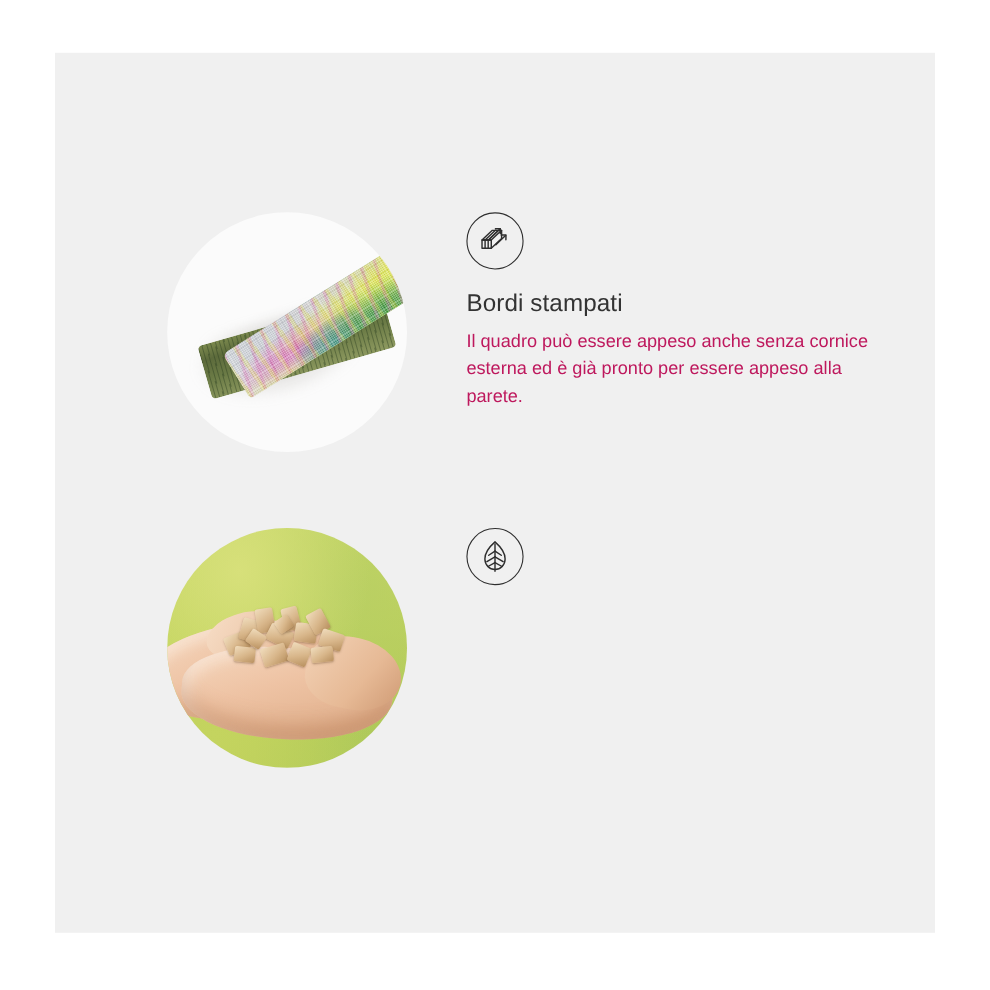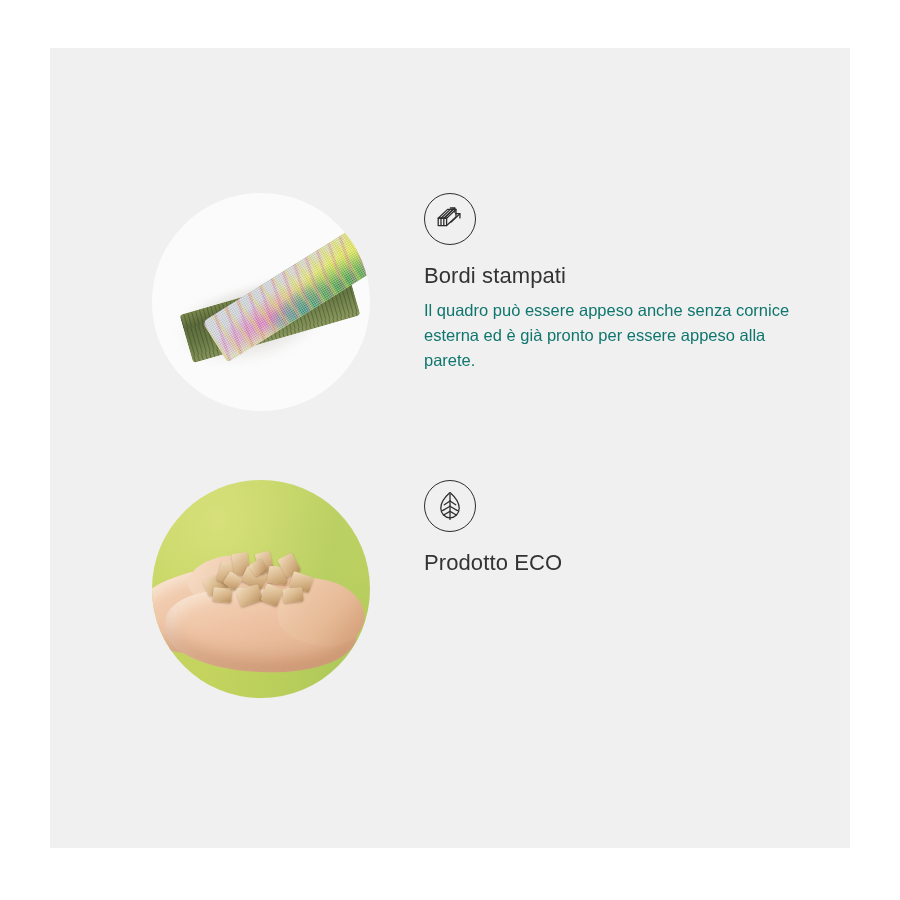--- a/index.html
+++ b/index.html
@@ -208,21 +208,21 @@
     font-size: 22px;
     font-weight: normal;
     color: #333333;
     letter-spacing: .1px;
   }
 
   .desc {
     margin: 9px 0 0 0;
     font-size: 16.5px;
     line-height: 25px;
-    color: #0f766e;
+    color: #be185d;
     max-width: 366px;
   }
 </style>
 </head>
 <body>
 
 <div class="page">
   <div class="panel">
 
     <div class="feature feature-1">
@@ -300,18 +300,17 @@
             <path d="M17 5.4 L17 30.4"></path>
 
             <path d="M17 12.0 L11.3 15.8"></path>
             <path d="M17 12.0 L22.7 15.8"></path>
             <path d="M17 17.2 L9.6 21.6"></path>
             <path d="M17 17.2 L24.4 21.6"></path>
             <path d="M17 22.4 L10.6 26.0"></path>
             <path d="M17 22.4 L23.4 26.0"></path>
           </svg>
         </div>
-        <h2 class="title">Prodotto ECO</h2>
       </div>
     </div>
 
   </div>
 </div>
 
 </body></html>

